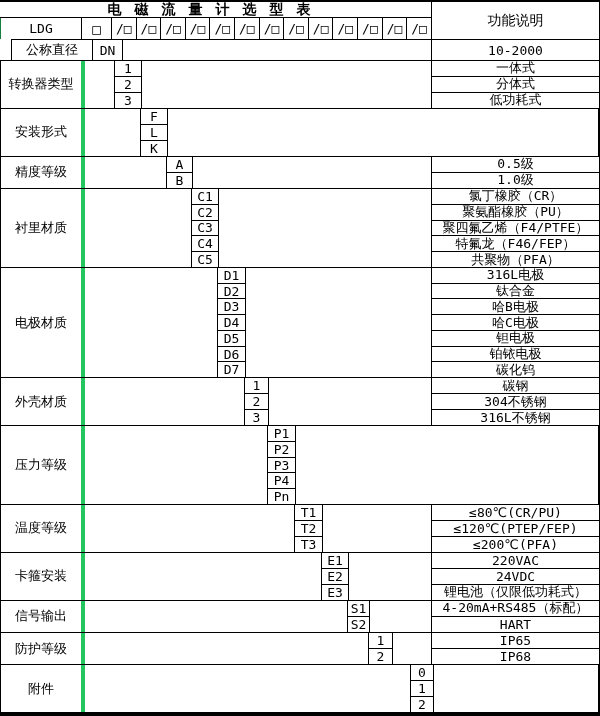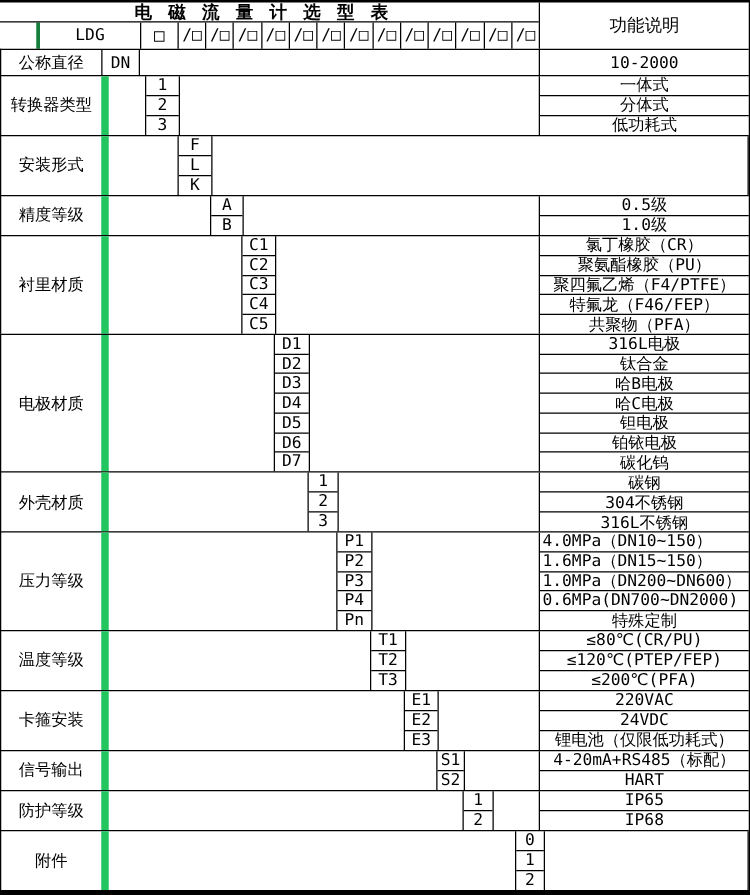--- a/index.html
+++ b/index.html
@@ -17,35 +17,35 @@
   }
   
   .top{height:37px;display:flex;flex:none;}
   .top-left{flex:1;display:flex;flex-direction:column;min-width:0;}
   .title-row{height:15px;flex:none;position:relative;border-bottom:1px solid #000;}
   .title-text{
     position:absolute;left:0;right:0;top:0;bottom:0;
     display:flex;align-items:center;justify-content:center;
     font-size:14px;font-weight:bold;letter-spacing:13px;white-space:nowrap;overflow:hidden;
   }
-  .ldg-row{flex:1;display:flex;border-left:3px solid #15803d;margin-left:29px;}
+  .ldg-row{flex:1;display:flex;border-left:1px solid #15803d;}
   .ldg-cell{width:80px;flex:none;border-right:1px solid #000;display:flex;align-items:center;justify-content:center;}
   .slot0{width:29px;flex:none;border-right:1px solid #000;display:flex;align-items:center;justify-content:center;font-size:14px;}
   .slot{flex:1;border-right:1px solid #000;display:flex;align-items:center;justify-content:center;font-size:13px;white-space:nowrap;overflow:hidden;}
   .ldg-row .slot:last-child{border-right:none;}
   .top-right{width:168px;flex:none;box-sizing:border-box;border-left:1px solid #000;display:flex;align-items:center;justify-content:center;font-size:14px;}
   
-  .dn-row{height:20px;flex:none;display:flex;border-top:1px solid #000;border-left:1px solid #000;}
+  .dn-row{height:20px;flex:none;display:flex;border-top:1px solid #000;border-left:1px solid #000;margin-left:11px;}
   .dn-label{width:80px;flex:none;border-right:1px solid #000;display:flex;align-items:center;justify-content:center;}
   .dn-code{width:29px;flex:none;border-right:1px solid #000;display:flex;align-items:center;justify-content:center;}
   .dn-spacer{flex:1;border-right:1px solid #000;}
   .dn-value{width:167px;flex:none;display:flex;align-items:center;justify-content:center;}
   
   .group{display:flex;border-top:1px solid #000;border-left:1px solid #000;min-height:0;}
-  .g-label{width:80px;flex:none;border-right:6px solid #22c55e;display:flex;align-items:center;justify-content:center;text-align:left;}
+  .g-label{width:80px;flex:none;border-right:4px solid #22c55e;display:flex;align-items:center;justify-content:center;text-align:left;}
   .sp1{width:calc(var(--l) - 81px);flex:none;border-right:1px solid #000;}
   .codes{width:var(--w);flex:none;display:flex;flex-direction:column;border-right:1px solid #000;}
   .code{flex:1;display:flex;align-items:center;justify-content:center;border-bottom:1px solid #000;overflow:hidden;}
   .codes .code:last-child{border-bottom:none;}
   .sp2{flex:1;border-right:1px solid #000;min-width:0;}
   .vals{width:167px;flex:none;display:flex;flex-direction:column;}
   .val{flex:1;display:flex;align-items:center;justify-content:center;border-bottom:1px solid #000;white-space:nowrap;overflow:hidden;}
   .vals .val:last-child{border-bottom:none;}
   .val.al{justify-content:flex-start;padding-left:2px;}
 </style>
@@ -192,27 +192,20 @@
     <div class="g-label">压力等级</div>
     <div class="sp1"></div>
     <div class="codes">
       <div class="code">P1</div>
       <div class="code">P2</div>
       <div class="code">P3</div>
       <div class="code">P4</div>
       <div class="code">Pn</div>
     </div>
     <div class="sp2"></div>
-    <div class="vals">
-      <div class="val al">4.0MPa（DN10~150）</div>
-      <div class="val al">1.6MPa（DN15~150）</div>
-      <div class="val al">1.0MPa（DN200~DN600）</div>
-      <div class="val al">0.6MPa(DN700~DN2000)</div>
-      <div class="val">特殊定制</div>
-    </div>
   </div>
 
   <div class="group" style="flex:3;--l:290px;--w:27px">
     <div class="g-label">温度等级</div>
     <div class="sp1"></div>
     <div class="codes">
       <div class="code">T1</div>
       <div class="code">T2</div>
       <div class="code">T3</div>
     </div>

